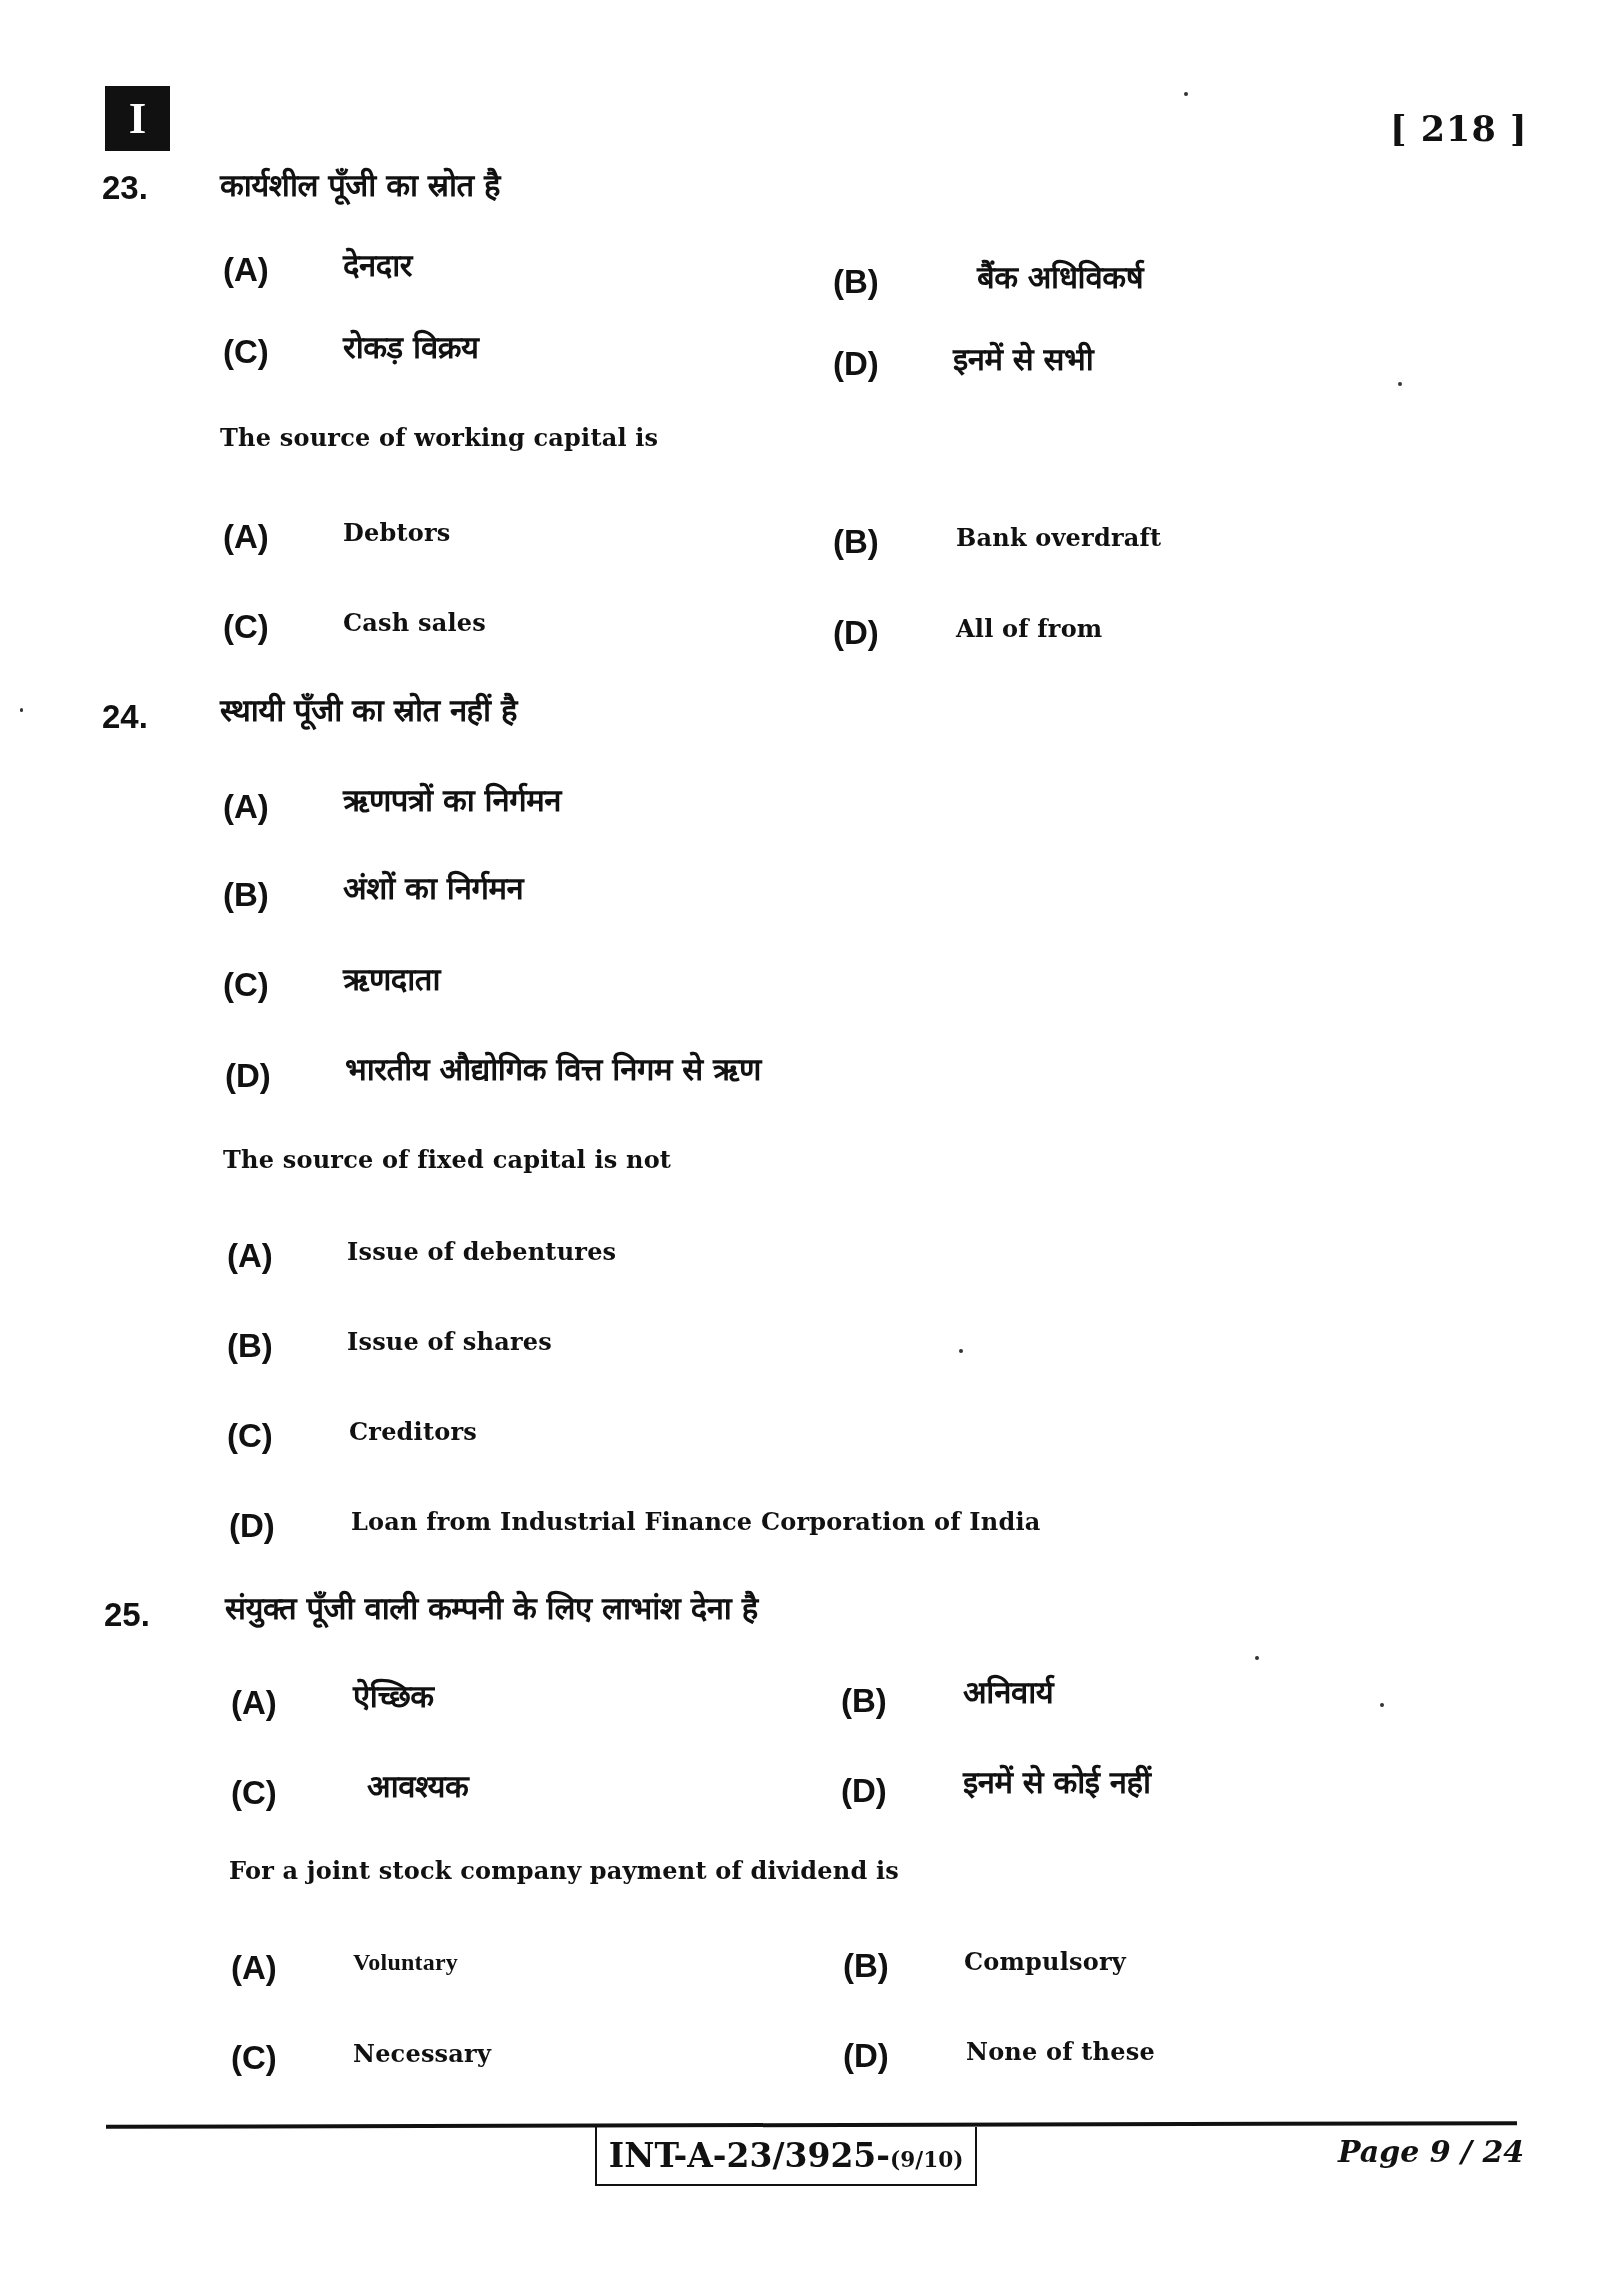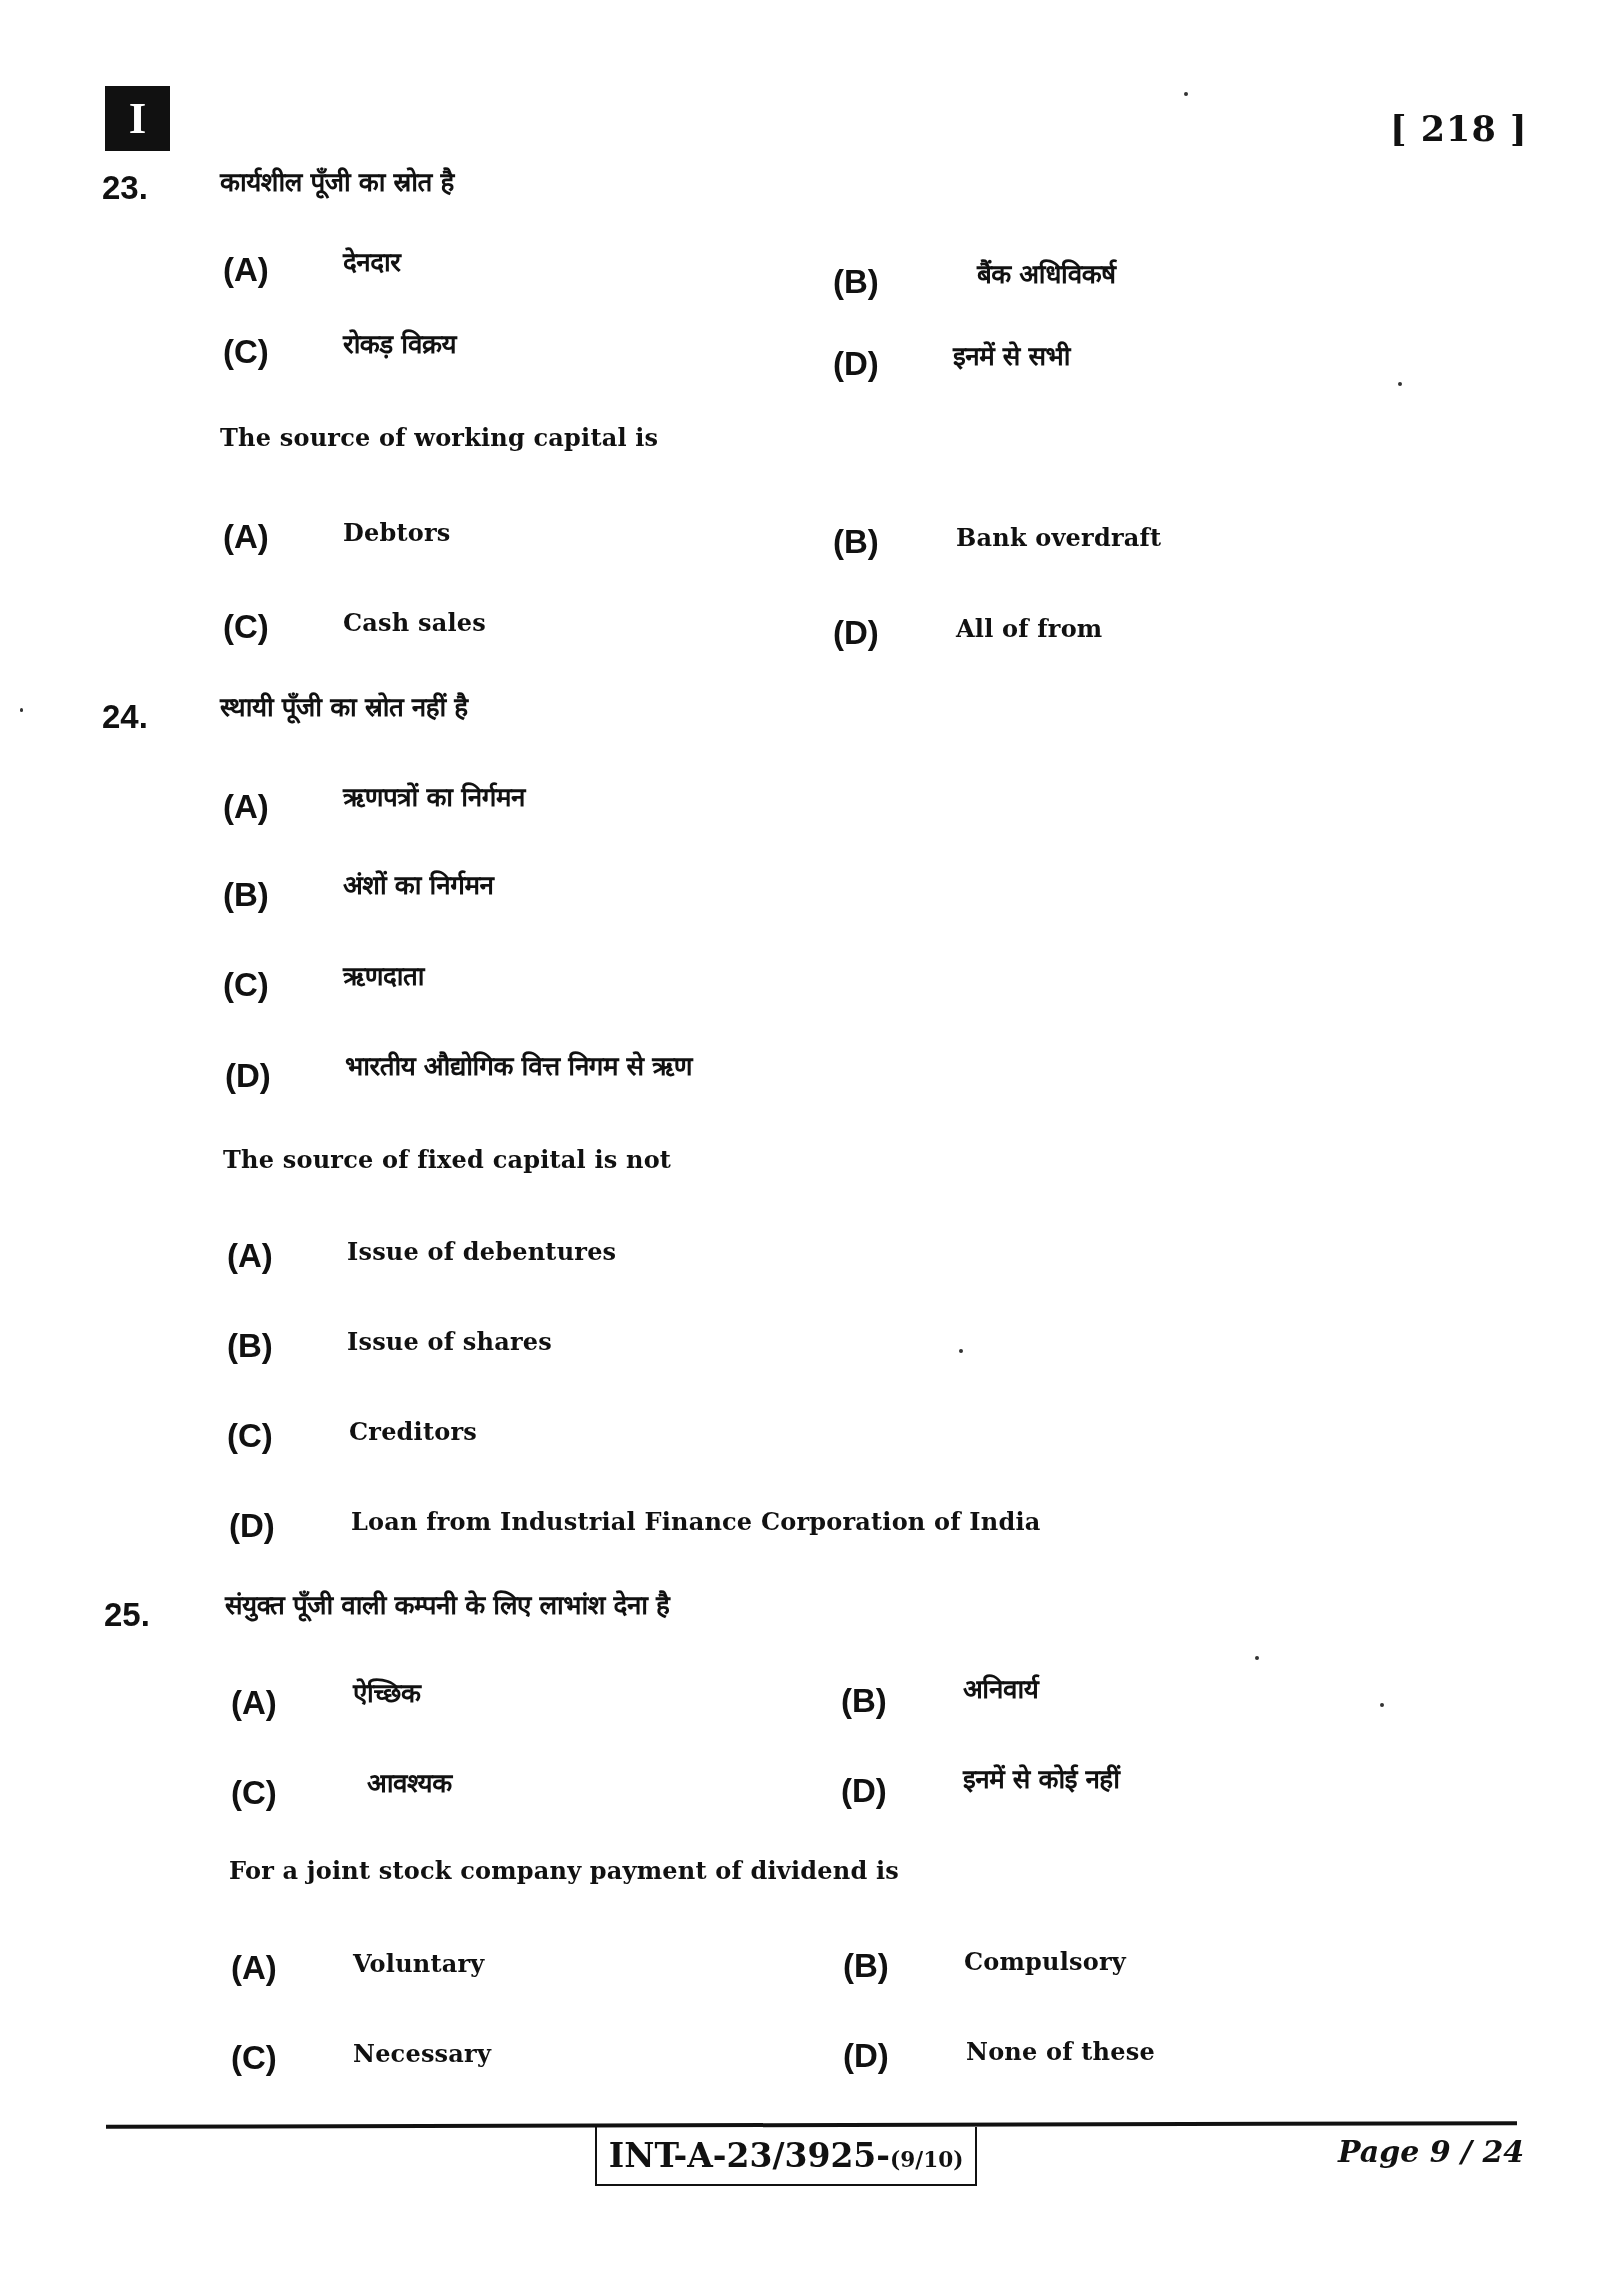--- a/index.html
+++ b/index.html
@@ -14,21 +14,21 @@
       font-size: 45px; line-height: 65px; text-align: center;
     }
     .page-code {
       left: 1390px; top: 108px; font-family: "DejaVu Serif", serif; font-weight: bold;
       font-size: 35px; letter-spacing: 1px;
     }
     .qnum {
       font-family: "Liberation Sans", sans-serif; font-weight: bold; font-size: 33px;
     }
     .hi {
-      font-family: "DejaVu Sans", sans-serif; font-weight: bold; font-size: 26px;
+      font-family: "DejaVu Sans", sans-serif; font-weight: bold; font-size: 31px;
       letter-spacing: -0.5px;
     }
     .en {
       font-family: "DejaVu Serif", serif; font-weight: bold; font-size: 24px;
       letter-spacing: 0.2px;
     }
     .opt-label {
       font-family: "Liberation Sans", sans-serif; font-weight: bold; font-size: 33px;
     }
     .footer-rule {
@@ -108,21 +108,21 @@
   <div class="abs hi" style="left:353px; top:1674px;">ऐच्छिक</div>
   <div class="abs opt-label" style="left:841px; top:1682px;">(B)</div>
   <div class="abs hi" style="left:963px; top:1670px;">अनिवार्य</div>
   <div class="abs opt-label" style="left:231px; top:1774px;">(C)</div>
   <div class="abs hi" style="left:367px; top:1764px;">आवश्यक</div>
   <div class="abs opt-label" style="left:841px; top:1772px;">(D)</div>
   <div class="abs hi" style="left:963px; top:1760px;">इनमें से कोई नहीं</div>
 
   <div class="abs en" style="left:229px; top:1856px;">For a joint stock company payment of dividend is</div>
   <div class="abs opt-label" style="left:231px; top:1949px;">(A)</div>
-  <div class="abs en" style="left:353px; top:1949px;">Voluntary</div>
+  <div class="abs en" style="left:353px; top:1949px;font-family:Liberation Serif, serif;">Voluntary</div>
   <div class="abs opt-label" style="left:843px; top:1947px;">(B)</div>
   <div class="abs en" style="left:964px; top:1947px;">Compulsory</div>
   <div class="abs opt-label" style="left:231px; top:2039px;">(C)</div>
   <div class="abs en" style="left:353px; top:2039px;">Necessary</div>
   <div class="abs opt-label" style="left:843px; top:2037px;">(D)</div>
   <div class="abs en" style="left:966px; top:2037px;">None of these</div>
 </div>
 
 <div class="abs speck" style="left:1184px; top:92px;"></div>
 <div class="abs speck" style="left:1398px; top:382px;"></div>

